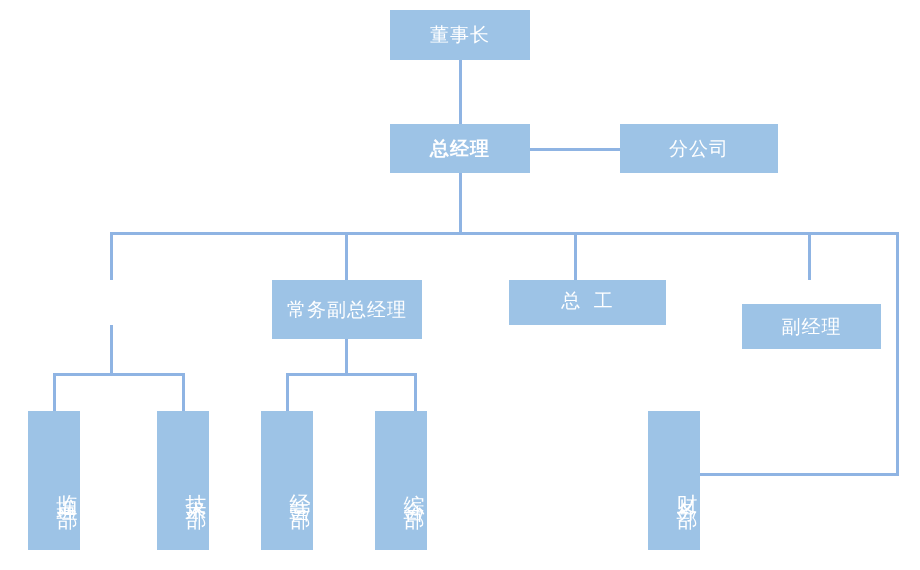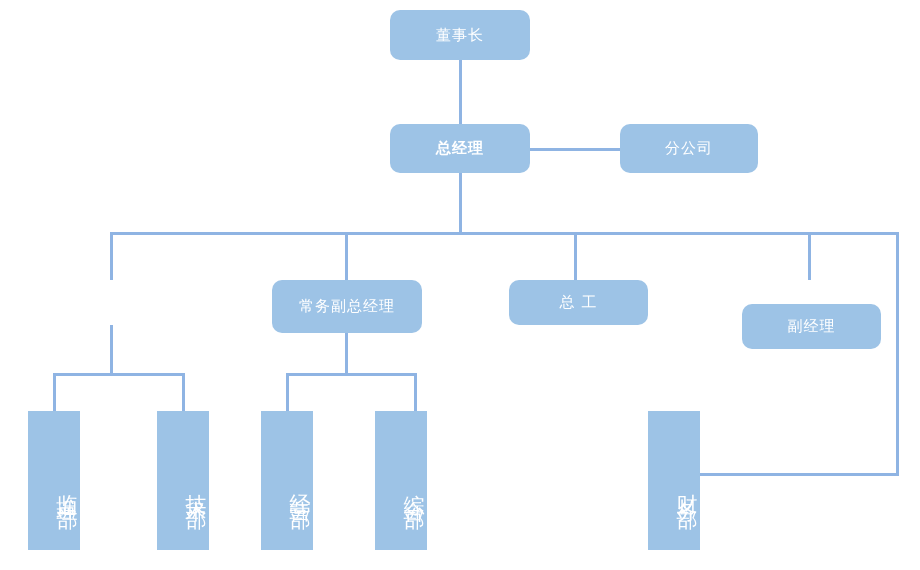--- a/index.html
+++ b/index.html
@@ -24,22 +24,21 @@
     color: #ffffff;
     display: flex;
     align-items: center;
     justify-content: center;
     box-sizing: border-box;
     letter-spacing: 1px;
     line-height: 1.25;
     user-select: none;
   }
   .node.horiz {
-    font-size: 15px;
-    border-radius: 10px;
+    font-size: 19px;
   }
   .node.vert {
     font-size: 21px;
     writing-mode: vertical-rl;
     text-orientation: upright;
     letter-spacing: 7px;
     padding-top: 14px;
     align-items: flex-start;
     justify-content: center;
   }
@@ -77,24 +76,24 @@
   <div class="conn h" style="left:286px; top:373px; width:131px;"></div>
   <div class="conn v" style="left:286px; top:373px; height:38px;"></div>
   <div class="conn v" style="left:414px; top:373px; height:38px;"></div>
 
   <div class="conn v" style="left:896px; top:232px; height:244px;"></div>
   <div class="conn h" style="left:700px; top:473px; width:199px;"></div>
 
   <div class="node horiz" style="left:390px; top:10px; width:140px; height:50px;">董事长</div>
 
   <div class="node horiz" style="left:390px; top:124px; width:140px; height:49px;font-weight:bold;">总经理</div>
-  <div class="node horiz" style="left:620px; top:124px; width:138px; height:49px;">分公司</div>
+  <div class="node horiz" style="left:620px; top:124px; width:158px; height:49px;">分公司</div>
 
-  <div class="node horiz" style="left:272px; top:280px; width:150px; height:53px;">常务副总经理</div>
-  <div class="node horiz" style="left:509px; top:280px; width:139px; height:45px;">总 工</div>
+  <div class="node horiz" style="left:272px; top:280px; width:150px; height:59px;">常务副总经理</div>
+  <div class="node horiz" style="left:509px; top:280px; width:157px; height:45px;font-family:Liberation Mono, monospace;">总 工</div>
   <div class="node horiz" style="left:742px; top:280px; width:139px; height:45px;margin-top:24px;">副经理</div>
 
   <div class="node vert" style="left:28px; top:411px; width:52px; height:139px;">监理部</div>
   <div class="node vert" style="left:157px; top:411px; width:52px; height:139px;">技术部</div>
   <div class="node vert" style="left:261px; top:411px; width:52px; height:139px;">经营部</div>
   <div class="node vert" style="left:375px; top:411px; width:52px; height:139px;">综合部</div>
   <div class="node vert" style="left:648px; top:411px; width:52px; height:139px;">财务部</div>
 
 </div>
 

